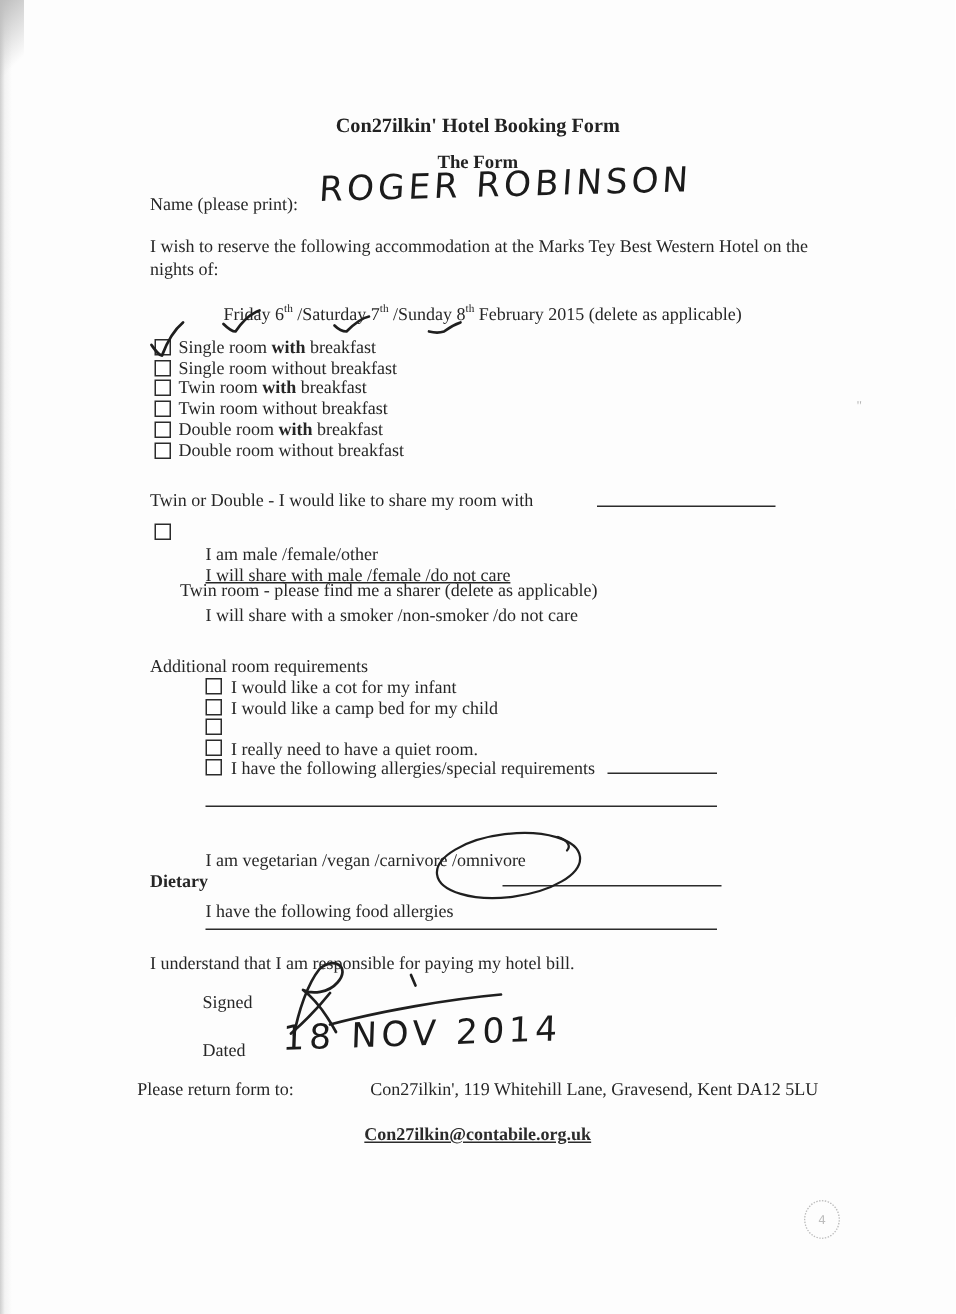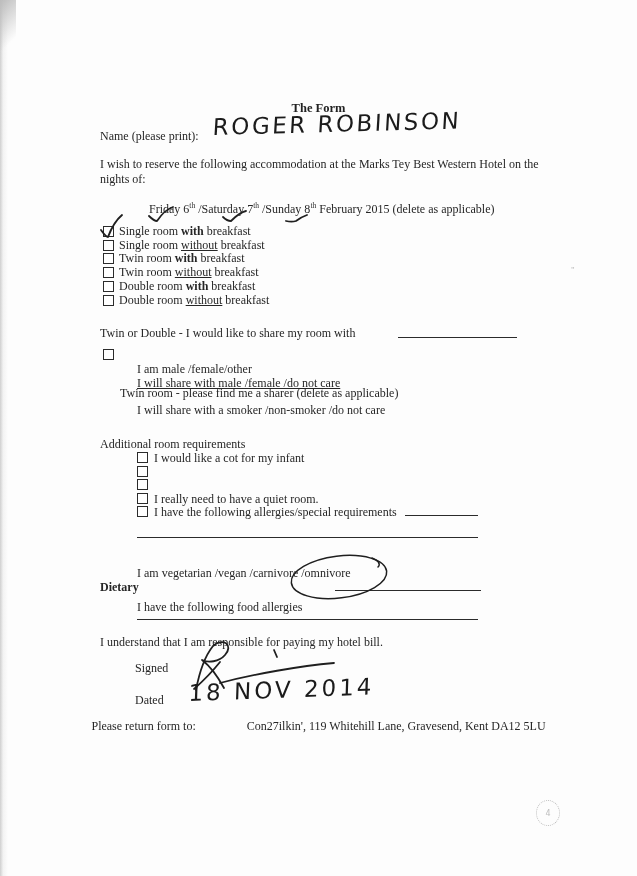--- a/index.html
+++ b/index.html
@@ -19,21 +19,21 @@
     border:1.4px solid #2b2b2b;box-sizing:border-box;
   }
   .fill-line{position:absolute;border-bottom:1.2px solid #2b2b2b;height:10px;}
   .hand{
     font-family:"DejaVu Sans",sans-serif;color:#1b1b1b;
     transform:rotate(-1.5deg) skewX(-5deg);transform-origin:left bottom;
     letter-spacing:2.5px;white-space:nowrap;
   }
   .ink{stroke:#1f1f1f;fill:none;stroke-linecap:round;stroke-linejoin:round;}
   sup.th{font-size:7.5px;vertical-align:5px;}
-  .em-u{text-decoration:underline;}
+  .em-u{}
   .em-b{font-weight:bold;}
   .scan-shadow{
     left:0;top:0;width:8px;height:876px;
     background:linear-gradient(90deg,#cfcfcf 0%,rgba(230,230,230,.45) 40%,rgba(255,255,255,0) 100%);
   }
   .scan-corner{
     left:0;top:0;width:16px;height:60px;
     background:linear-gradient(135deg,#bdbdbd 0%,rgba(255,255,255,0) 70%);
   }
   .artifact-circle{
@@ -48,20 +48,21 @@
 </head>
 <body>
 
 <div id="page">
 
   <div class="abs scan-shadow"></div>
   <div class="abs scan-corner"></div>
   <div class="abs artifact-circle">4</div>
   <div class="abs speck" style="left:571px;top:265px;">"</div>
 
+  <div class="abs center title" style="top:76px;">Con27ilkin' Hotel Booking Form</div>
   <div class="abs center subtitle" style="top:101px;">The Form</div>
 
   <div class="abs t" style="left:100px;top:129px;">Name (please print):</div>
   <div class="abs hand" style="left:212px;top:114px;font-size:23px;">ROGER ROBINSON</div>
 
   <div class="abs t wrap" style="left:100px;top:157px;width:460px;line-height:14.5px;">I wish to reserve the following accommodation at the Marks Tey Best Western Hotel on the nights of:</div>
 
   <div class="abs t" style="left:149px;top:199px;"><span>Friday 6</span><sup class="th">th</sup><span> /Saturday 7</span><sup class="th">th</sup><span> /Sunday 8</span><sup class="th">th</sup><span> February 2015 (delete as applicable)</span></div>
 
   <svg class="abs" style="left:146px;top:206px;" width="30" height="18">
@@ -103,20 +104,21 @@
   <div class="abs t" style="left:137px;top:362px;">I am male /female/other</div>
   <div class="abs t" style="left:137px;top:375.5px;text-decoration:underline;">I will share with male /female /do not care</div>
   <div class="abs t" style="left:137px;top:402.5px;">I will share with a smoker /non-smoker /do not care</div>
 
   <div class="abs t" style="left:100px;top:437px;">Additional room requirements</div>
 
   <div class="cb" style="left:137px;top:452px;"></div>
   <div class="abs t" style="left:154px;top:451px;">I would like a cot for my infant</div>
 
   <div class="cb" style="left:137px;top:466px;"></div>
+  <div class="abs t" style="left:154px;top:464.5px;">I would like a camp bed for my child</div>
 
   <div class="cb" style="left:137px;top:479px;"></div>
 
   <div class="cb" style="left:137px;top:493px;"></div>
   <div class="abs t" style="left:154px;top:491.5px;">I really need to have a quiet room.</div>
 
   <div class="cb" style="left:137px;top:506px;"></div>
   <div class="abs t" style="left:154px;top:505px;">I have the following allergies/special requirements</div>
   <div class="fill-line" style="left:405px;top:505px;width:73px;"></div>
 
@@ -140,14 +142,15 @@
     <path class="ink" stroke-width="1.8" d="M14 52 C17 36 23 18 31 8 C41 -1 52 7 43 17 C37 24 26 25 20 22 C28 28 36 39 42 50"></path>
     <path class="ink" stroke-width="1.8" d="M12 51 C20 44 30 34 38 24"></path>
     <path class="ink" stroke-width="1.8" d="M38 45 C72 36 118 28 152 25"></path>
     <path class="ink" stroke-width="1.8" d="M92 12 l3 7"></path>
   </svg>
 
   <div class="abs t" style="left:135px;top:693px;">Dated</div>
   <div class="abs hand" style="left:188px;top:680px;font-size:23px;letter-spacing:3px;transform:rotate(-2deg) skewX(-4deg);">18 NOV 2014</div>
 
   <div class="abs center t" style="top:719px;"><span>Please return form to: </span><span class="bold">Con27ilkin', 119 Whitehill Lane, Gravesend, Kent DA12 5LU</span></div>
+  <div class="abs center t" style="top:749px;"><a class="email" href="#">Con27ilkin@contabile.org.uk</a></div>
 
 </div>
 
 </body></html>

